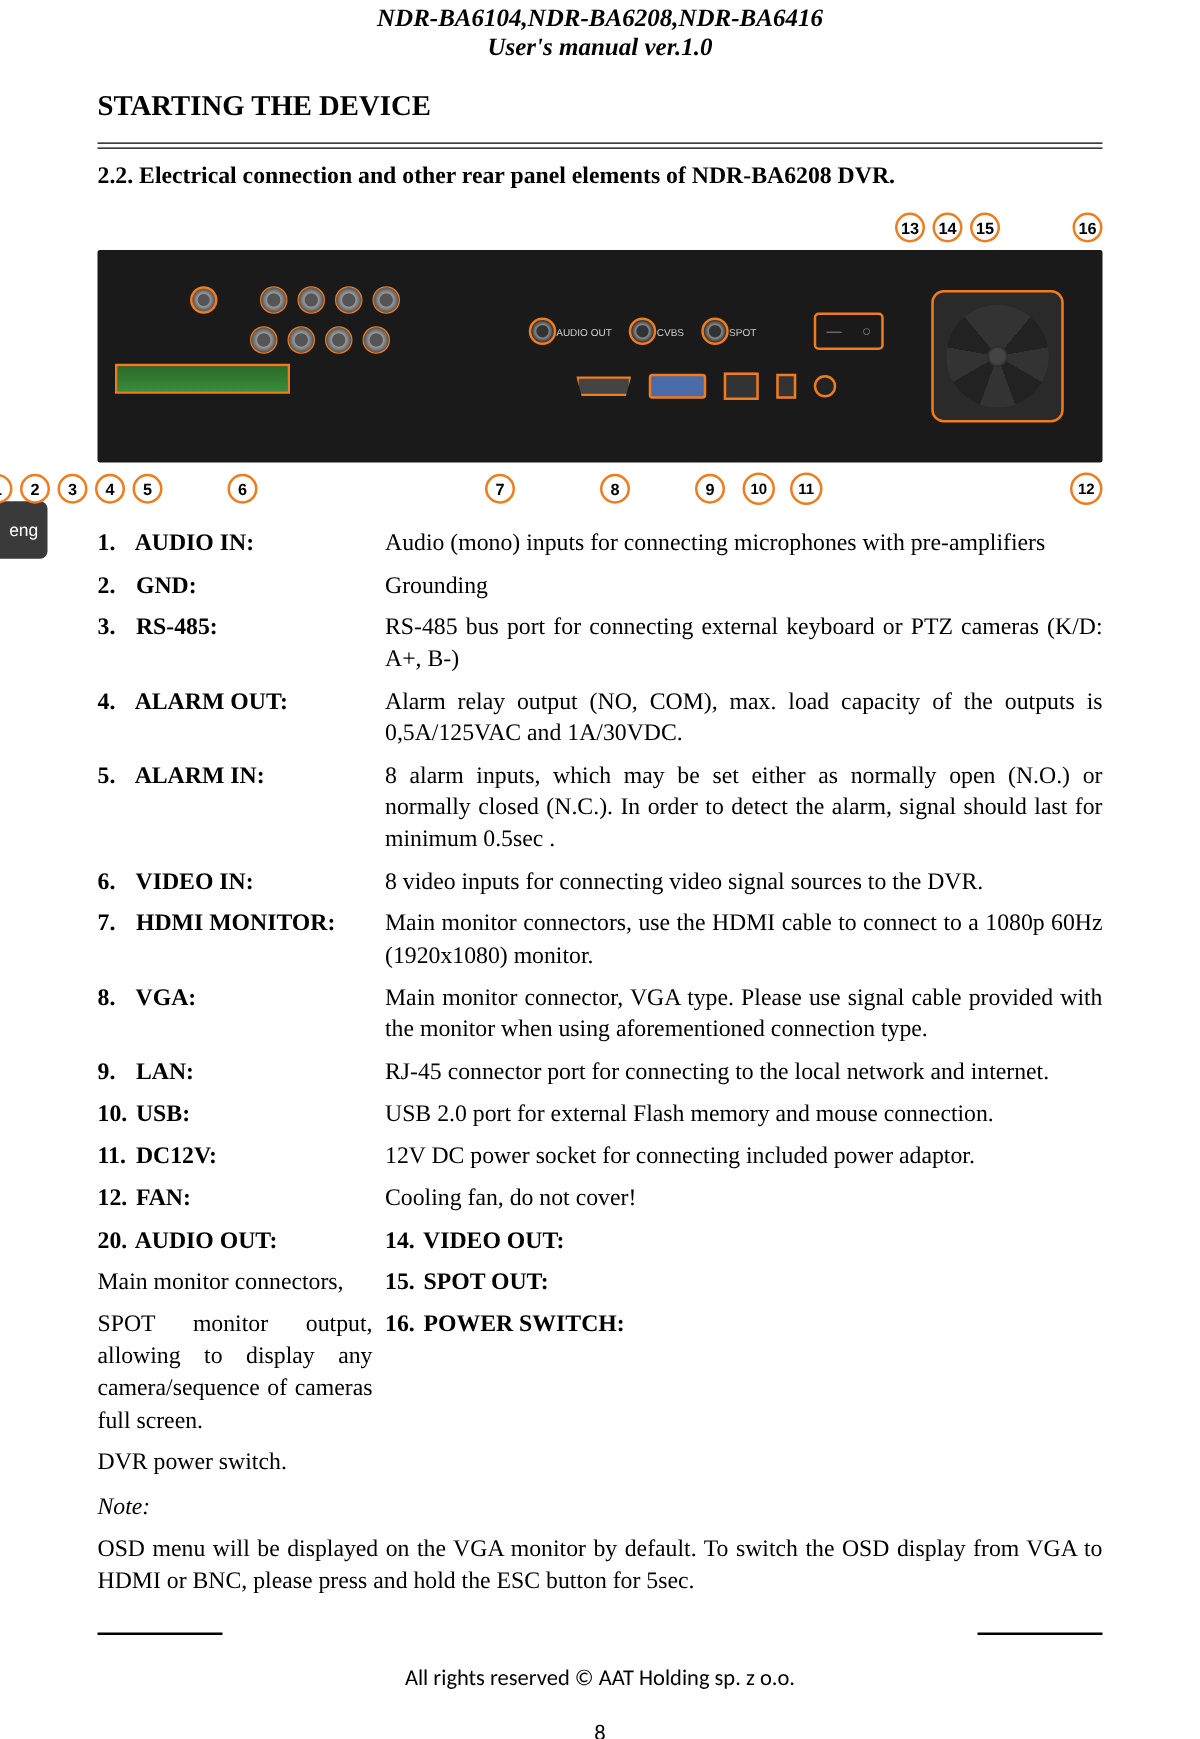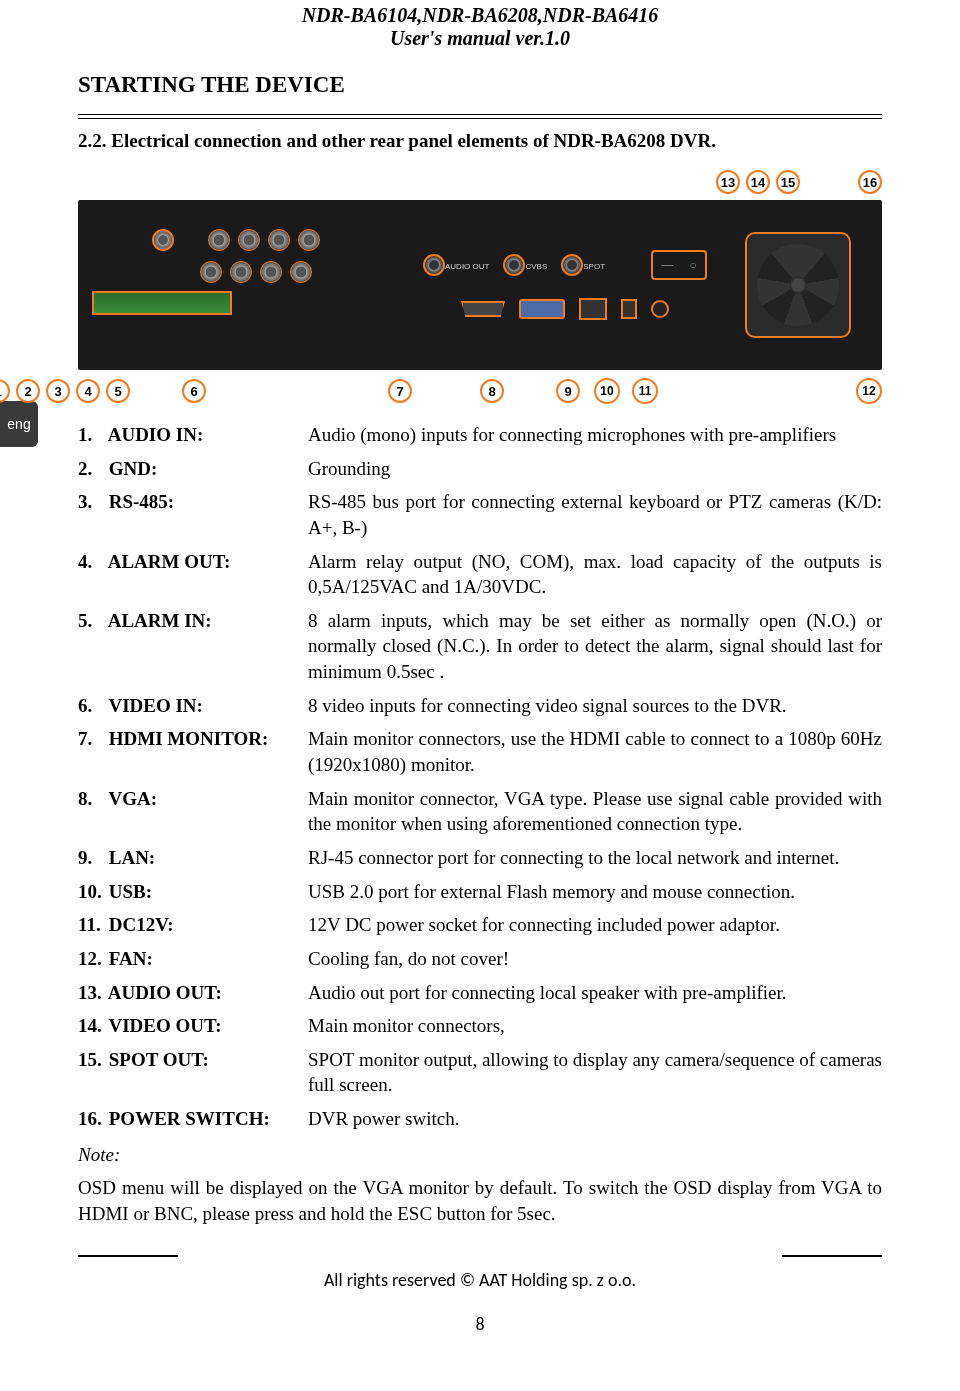--- a/index.html
+++ b/index.html
@@ -241,21 +241,21 @@
     height: 2px;
     background: #000;
     width: 100px;
   }
   .footer-rule-left { left: 0; }
   .footer-rule-right { right: 0; }
   .footer-text {
     text-align: center;
     font-family: Calibri, Arial, sans-serif;
     font-size: 18px;
-    margin-top: 4px;
+    margin-top: 15px;
   }
   .page-no {
     text-align: center;
     font-family: Calibri, Arial, sans-serif;
     font-size: 18px;
     margin-top: 22px;
   }
 </style>
 </head>
 <body>
@@ -385,22 +385,21 @@
         <div class="def-term"><span class="term-num">8.</span><span class="term-label"> VGA:</span></div>
         <div class="def-desc">Main monitor connector, VGA type. Please use signal cable provided with the monitor when using aforementioned connection type.</div>
         <div class="def-term"><span class="term-num">9.</span><span class="term-label"> LAN:</span></div>
         <div class="def-desc">RJ-45 connector port for connecting to the local network and internet.</div>
         <div class="def-term"><span class="term-num">10.</span><span class="term-label"> USB:</span></div>
         <div class="def-desc">USB 2.0 port for external Flash memory and mouse connection.</div>
         <div class="def-term"><span class="term-num">11.</span><span class="term-label"> DC12V:</span></div>
         <div class="def-desc">12V DC power socket for connecting included power adaptor.</div>
         <div class="def-term"><span class="term-num">12.</span><span class="term-label"> FAN:</span></div>
         <div class="def-desc">Cooling fan, do not cover!</div>
-        <div class="def-term"><span class="term-num">13.</span><span class="term-label"> AUDIO OUT:</span></div>
-        <div class="def-desc">Audio out port for connecting local speaker with pre-amplifier.</div>
+        <div class="def-term"><span class="term-num">20.</span><span class="term-label"> AUDIO OUT:</span></div>
         <div class="def-term"><span class="term-num">14.</span><span class="term-label"> VIDEO OUT:</span></div>
         <div class="def-desc">Main monitor connectors,</div>
         <div class="def-term"><span class="term-num">15.</span><span class="term-label"> SPOT OUT:</span></div>
         <div class="def-desc">SPOT monitor output, allowing to display any camera/sequence of cameras full screen.</div>
         <div class="def-term"><span class="term-num">16.</span><span class="term-label"> POWER SWITCH:</span></div>
         <div class="def-desc">DVR power switch.</div>
       </div>
     <div class="note-label">Note:</div>
     <div class="note-body">OSD menu will be displayed on the VGA monitor by default. To switch the OSD display from VGA to HDMI or BNC, please press and hold the ESC button for 5sec.</div>
   </div>

